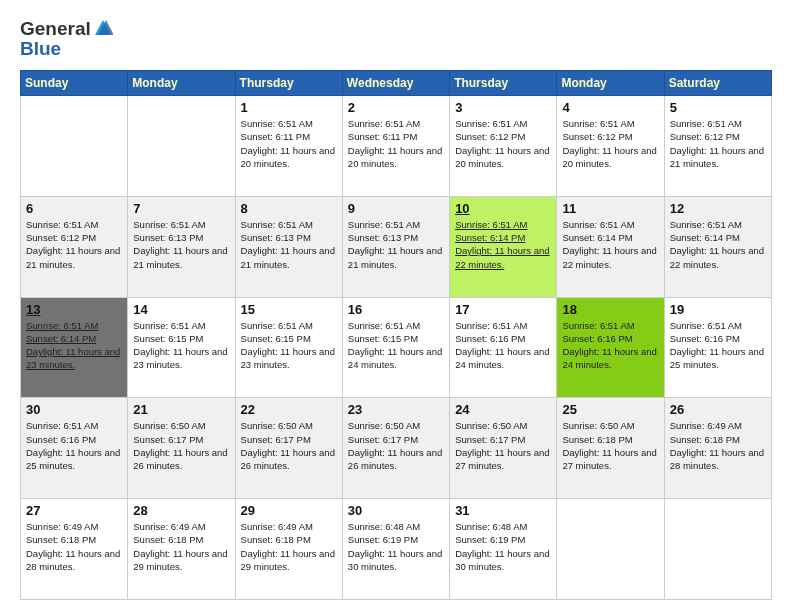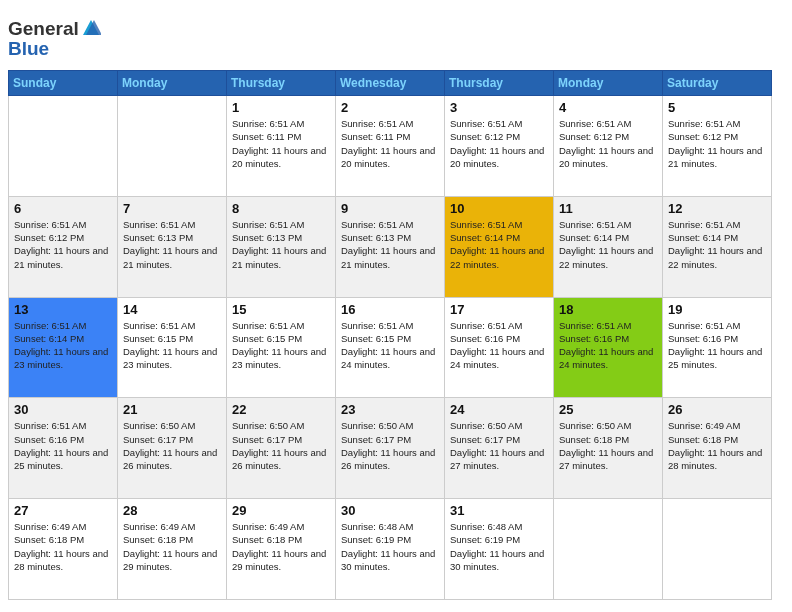--- a/index.html
+++ b/index.html
@@ -6,21 +6,21 @@
     body {
       font-family: Arial, sans-serif;
       background: #fff;
       width: 792px;
       height: 612px;
       overflow: hidden;
     }
     .page {
       width: 792px;
       height: 612px;
-      padding: 18px 20px 12px 8px;
+      padding: 18px 20px 12px 20px;
       display: flex;
       flex-direction: column;
     }
     .header {
       display: flex;
       justify-content: space-between;
       align-items: flex-start;
       margin-bottom: 10px;
     }
     .logo {
@@ -41,21 +41,21 @@
       color: #444;
     }
     .cal-table {
       width: 100%;
       border-collapse: collapse;
       table-layout: fixed;
       flex: 1;
     }
     .cal-table th {
       background-color: #2563b0;
-      color: #7dd3fc;
+      color: #fef9c3;
       font-size: 12px;
       font-weight: bold;
       padding: 5px 4px;
       text-align: left;
       border: 1px solid #1e4f9a;
     }
     .cal-table td {
       border: 1px solid #ccc;
       vertical-align: top;
       padding: 4px 5px;
@@ -173,41 +173,41 @@
             <div class="day-info" style="white-space: pre-line;">Sunrise: 6:51 AM
 Sunset: 6:13 PM
 Daylight: 11 hours and 21 minutes.</div>
           </td>
           <td style="background-color: rgb(240, 240, 240);">
             <span class="day-number">9</span>
             <div class="day-info" style="white-space: pre-line;">Sunrise: 6:51 AM
 Sunset: 6:13 PM
 Daylight: 11 hours and 21 minutes.</div>
           </td>
-          <td style="background-color: #eab308;">
+          <td style="background-color: #bef264; text-decoration: underline;">
             <span class="day-number">10</span>
             <div class="day-info" style="white-space: pre-line;">Sunrise: 6:51 AM
 Sunset: 6:14 PM
 Daylight: 11 hours and 22 minutes.</div>
           </td>
           <td style="background-color: rgb(240, 240, 240);">
             <span class="day-number">11</span>
             <div class="day-info" style="white-space: pre-line;">Sunrise: 6:51 AM
 Sunset: 6:14 PM
 Daylight: 11 hours and 22 minutes.</div>
           </td>
           <td style="background-color: rgb(240, 240, 240);">
             <span class="day-number">12</span>
             <div class="day-info" style="white-space: pre-line;">Sunrise: 6:51 AM
 Sunset: 6:14 PM
 Daylight: 11 hours and 22 minutes.</div>
           </td>
         </tr>
         <tr style="background-color: rgb(255, 255, 255);">
-          <td style="background-color: #3b82f6;">
+          <td style="background-color: #737373; text-decoration: underline;">
             <span class="day-number">13</span>
             <div class="day-info" style="white-space: pre-line;">Sunrise: 6:51 AM
 Sunset: 6:14 PM
 Daylight: 11 hours and 23 minutes.</div>
           </td>
           <td style="background-color: rgb(255, 255, 255);">
             <span class="day-number">14</span>
             <div class="day-info" style="white-space: pre-line;">Sunrise: 6:51 AM
 Sunset: 6:15 PM
 Daylight: 11 hours and 23 minutes.</div>

